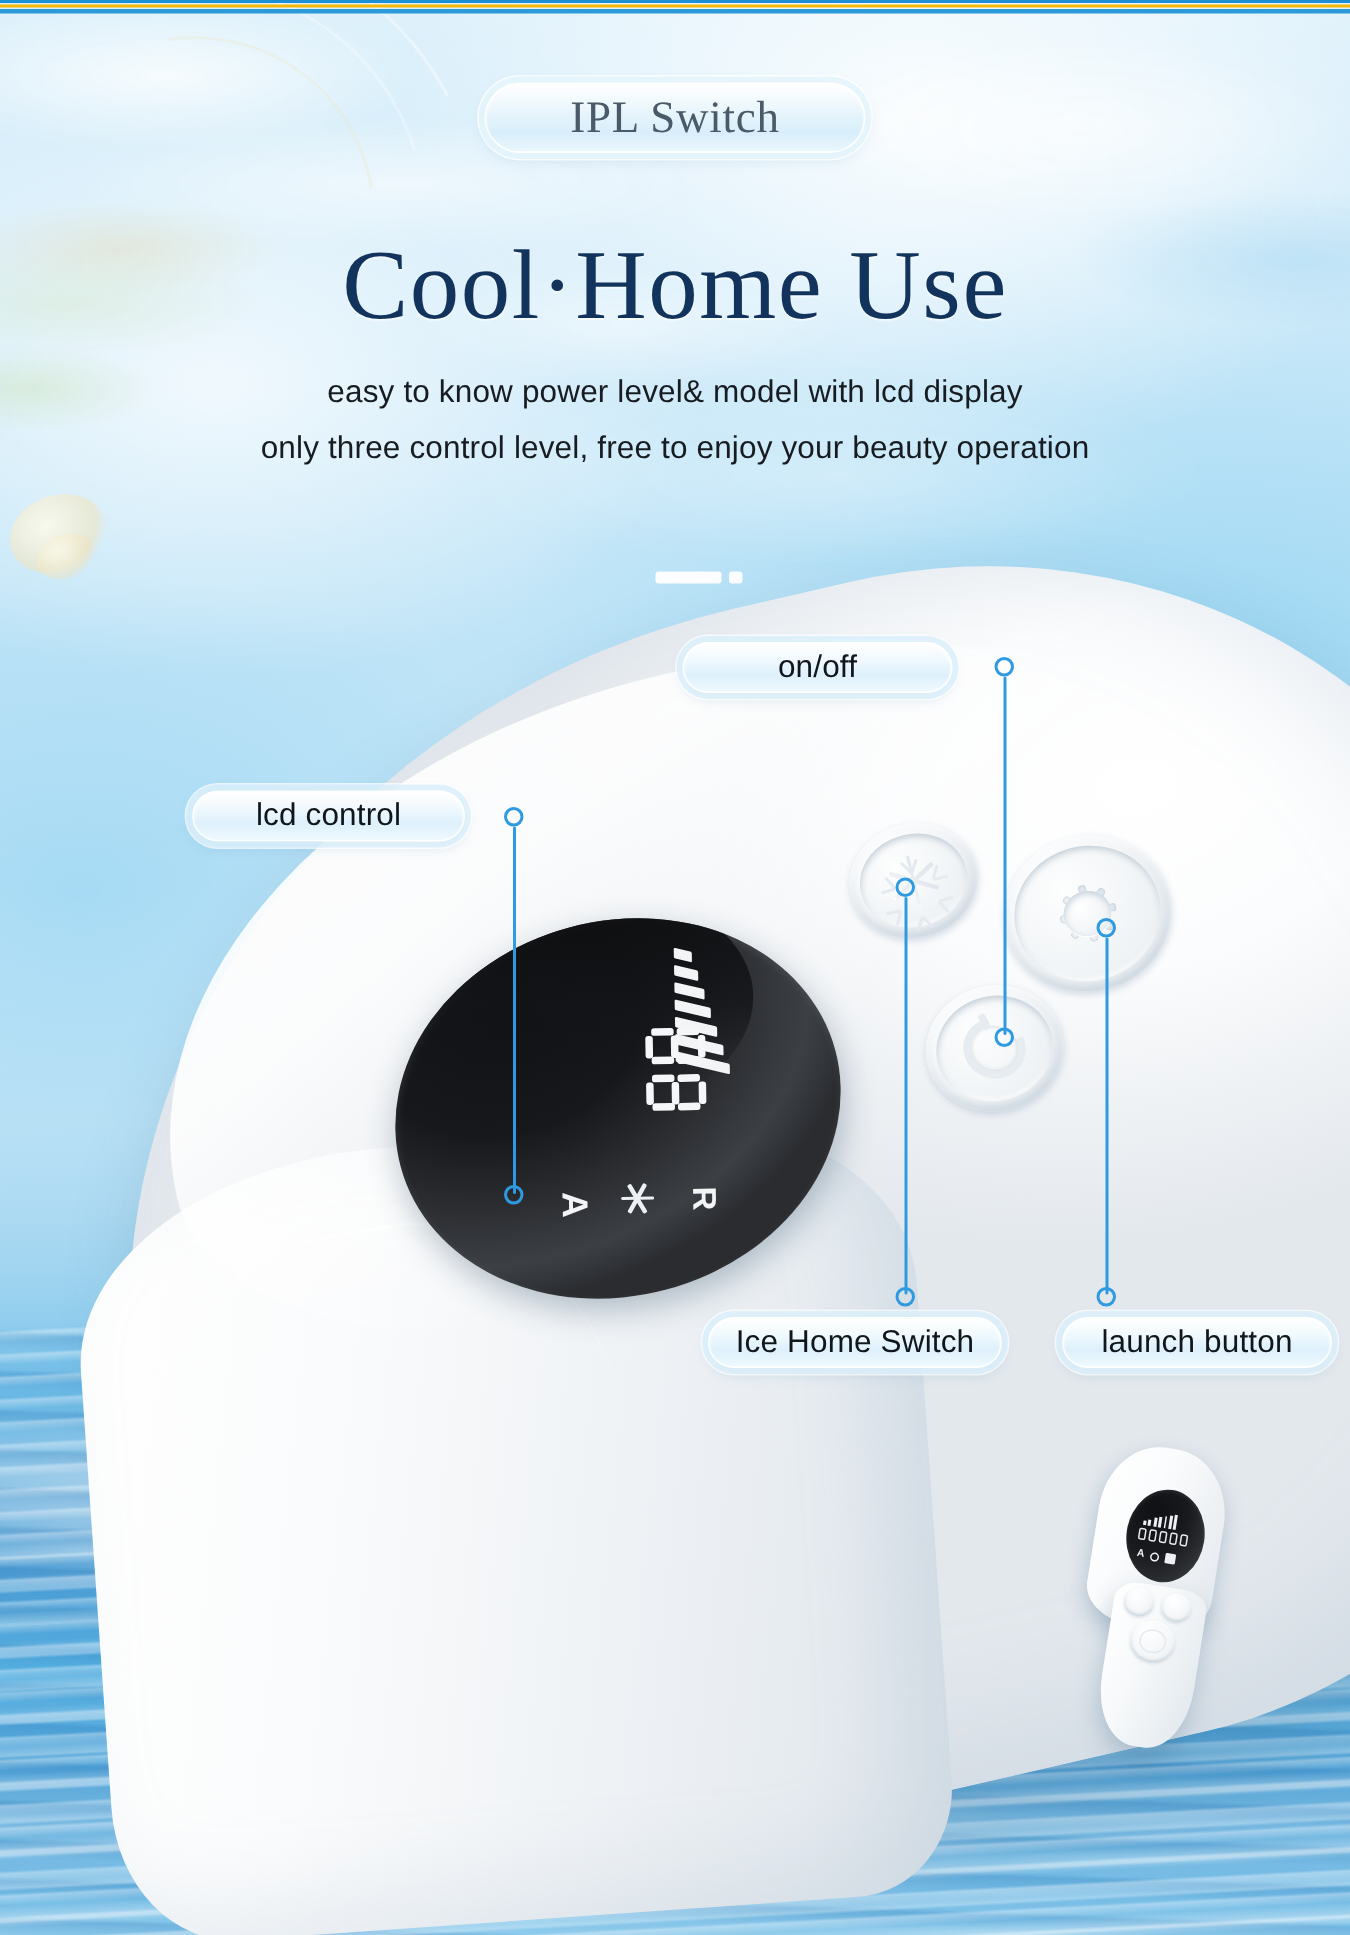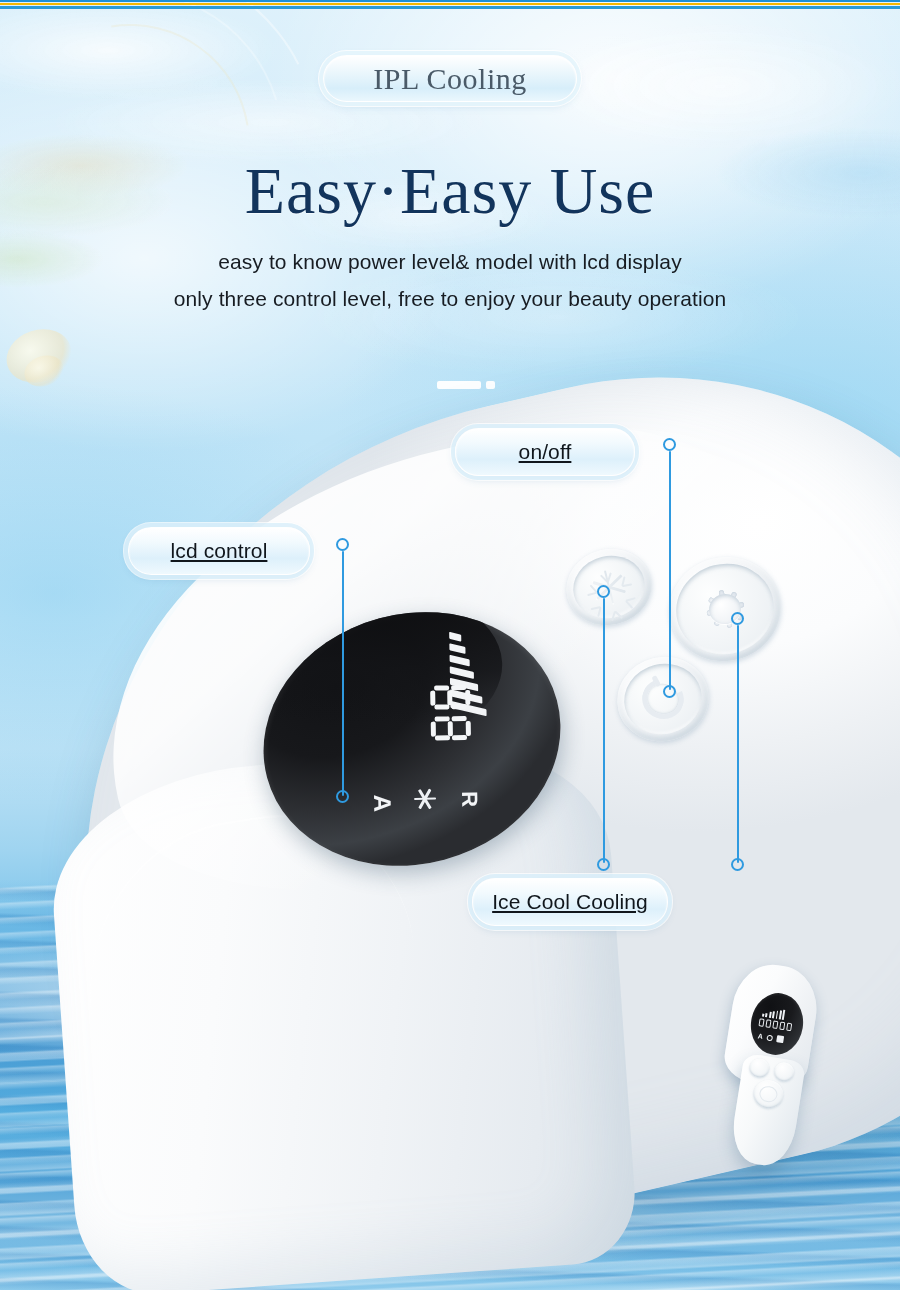--- a/index.html
+++ b/index.html
@@ -278,32 +278,31 @@
     box-shadow: inset 0 0 3px rgba(150,172,190,.5);
     transform: rotate(34deg);
   }
   .power-g::after {
     content:""; position:absolute; left:-2px; top:-2px; width:11px; height:5px;
     background:#e7ecf1; border-radius:2px; transform: rotate(42deg);
   }
 
   
   .pill {
-    position:absolute; height:48px; border-radius:23px;
+    position:absolute; height:34px; border-radius:23px;
     background: linear-gradient(180deg, #ffffff 0%, #f2fafe 30%, #ddf0fb 66%, #eff9fe 100%);
     border:1px solid rgba(255,255,255,.9);
     box-shadow: 0 0 0 4px rgba(196,230,248,.50),
                 0 0 0 5px rgba(255,255,255,.70),
                 0 3px 9px rgba(70,130,175,.25),
                 inset 0 1px 2px rgba(255,255,255,.95);
     display:flex; align-items:center; justify-content:center;
     font-size:21px; color:#10161c; letter-spacing:.1px;
     padding:0 22px; white-space:nowrap;
     z-index:30;
-    text-decoration:underline;
   }
   .pill-lcd    { left:128px; top:527px; width:182px; }
   .pill-onoff  { left:455px; top:428px; width:180px; }
   .pill-ice    { left:472px; top:878px; width:196px; }
   .pill-launch { left:708px; top:878px; width:180px; }
 
   .leader { position:absolute; z-index:25; }
   .leader .ln { position:absolute; background:#2f9ae0; width:2px; border-radius:1px; }
   .leader .dot {
     position:absolute; width:13px; height:13px; border-radius:50%;
@@ -378,23 +377,23 @@
     <div class="arc" style="left:0;top:0;width:380px;height:380px;transform:rotate(18deg);"></div>
     <div class="arc" style="left:34px;top:30px;width:310px;height:310px;transform:rotate(28deg);border-color:rgba(255,255,255,.55) transparent transparent transparent;"></div>
     <div class="arc" style="left:70px;top:64px;width:240px;height:240px;transform:rotate(36deg);border-color:rgba(236,228,190,.55) transparent transparent transparent;"></div>
   </div>
   <div class="bg-shell"></div>
   <div class="bg-shell s2"></div>
   <div class="bg-water"></div>
   <div class="bg-water2"></div>
 
   <div class="badge">
-    <span>IPL Cooling</span>
-  </div>
-  <div class="headline">Easy·Easy Use</div>
+    <span>IPL Switch</span>
+  </div>
+  <div class="headline">Cool·Home Use</div>
   <div class="sub s1">easy to know power level&amp; model with lcd display</div>
   <div class="sub s2">only three  control level, free to enjoy your beauty operation</div>
 
   <div class="device">
 
     <div class="tip-dash"></div>
     <div class="tip-dot"></div>
 
     <div class="body-shadow-r"></div>
     <div class="body-main"></div>
@@ -508,21 +507,22 @@
   </div>
 
   <div class="leader">
     <div class="dot" style="left:731px; top:612px;"></div>
     <div class="ln" style="left:737px; top:625px; height:238px;"></div>
     <div class="dot" style="left:731px; top:858px;"></div>
   </div>
 
   <div class="pill pill-lcd">lcd control</div>
   <div class="pill pill-onoff">on/off</div>
-  <div class="pill pill-ice">Ice Cool Cooling</div>
+  <div class="pill pill-ice">Ice Home Switch</div>
+  <div class="pill pill-launch">launch button</div>
 
   <div class="mini">
     <div class="mini-body"></div>
     <div class="mini-handle"></div>
     <div class="mini-lcd">
       <div class="m-bars" id="minibars">
           <i style="height: 3px;"></i>
           <i style="height: 4.1px;"></i>
           <i style="height: 5.2px;"></i>
           <i style="height: 6.3px;"></i>

